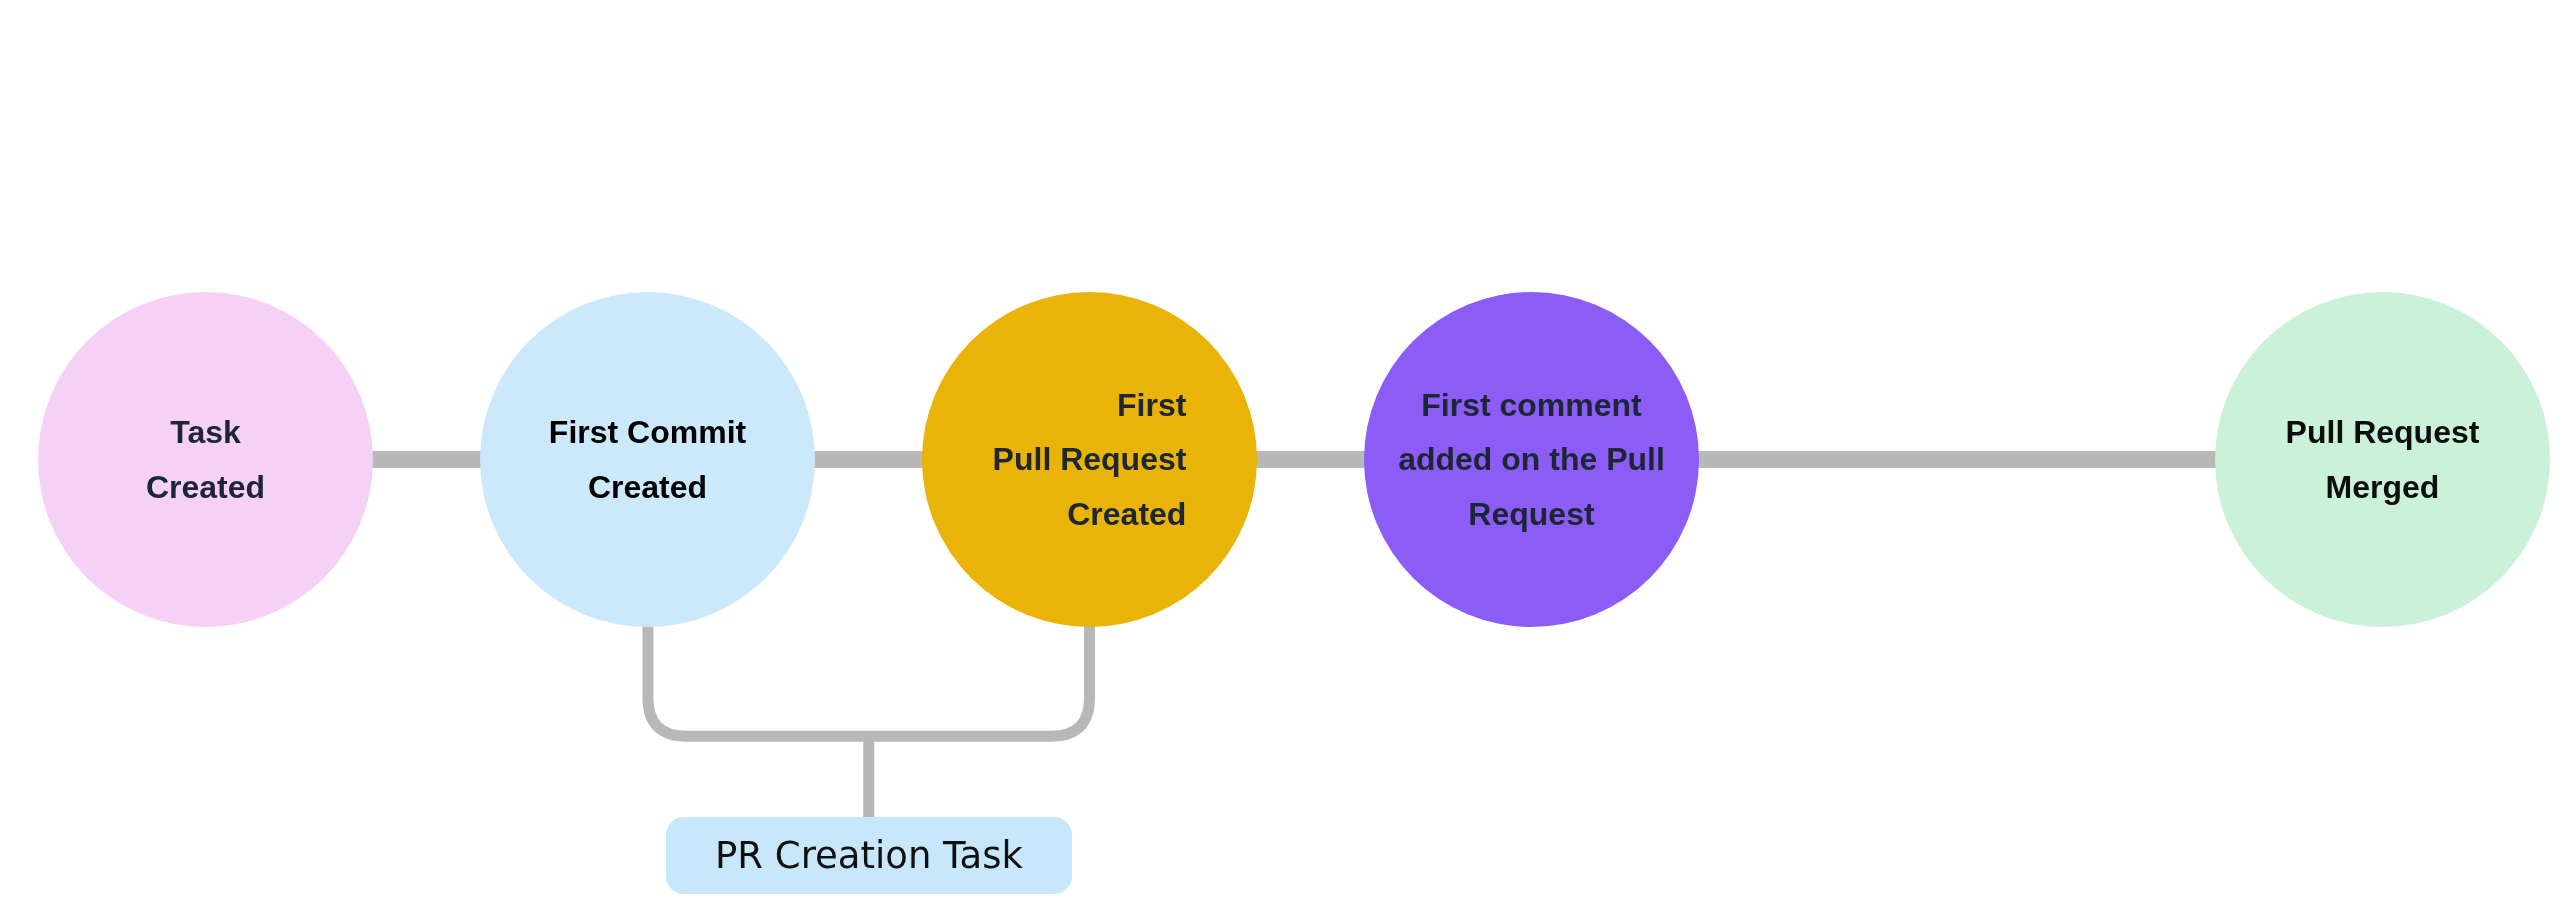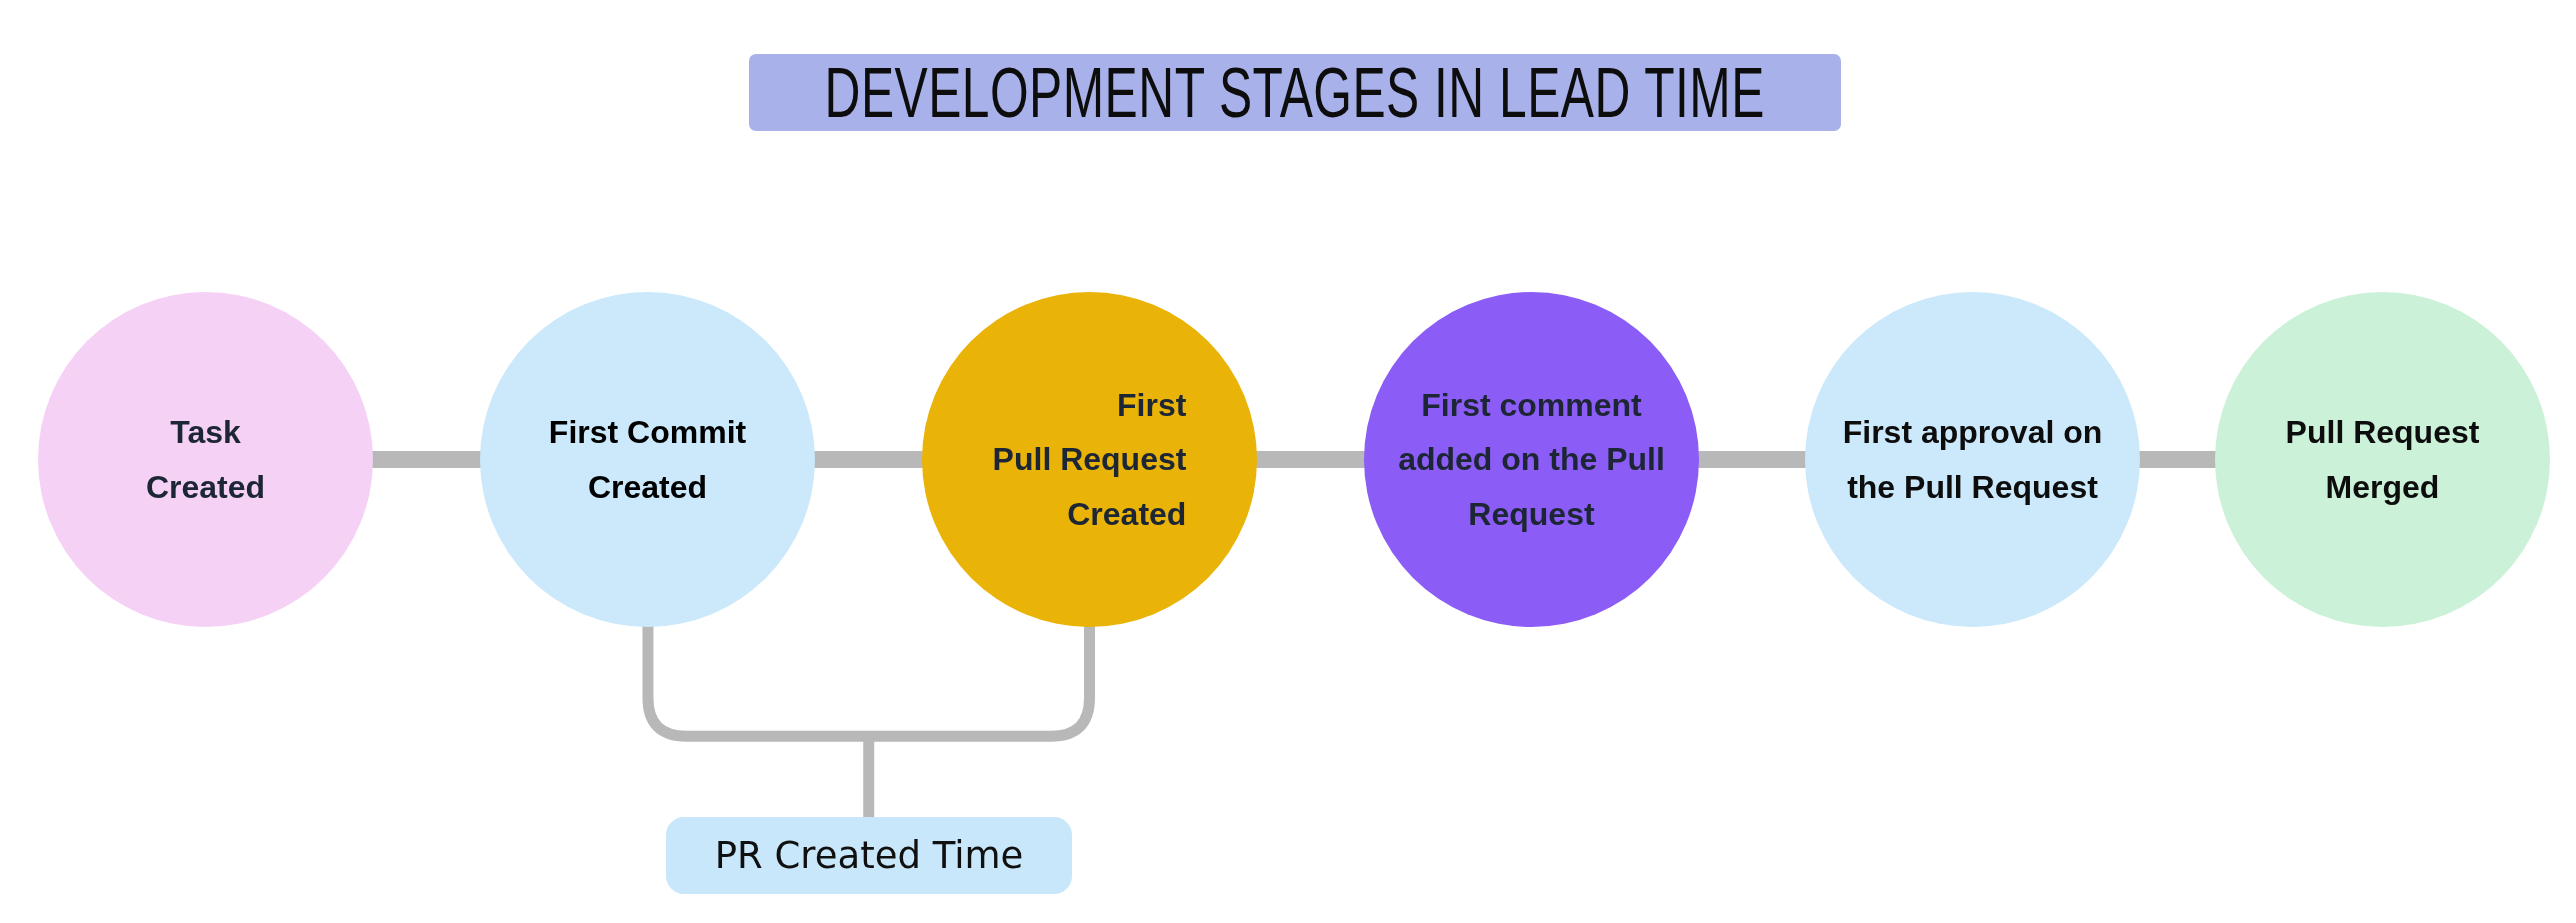--- a/index.html
+++ b/index.html
@@ -75,23 +75,20 @@
     font-size: 37px;
     font-weight: 500;
     z-index: 3;
   }
 </style>
 </head>
 <body style="background-color: rgb(255, 255, 255);">
 
 <div id="canvas">
 
-  <div class="title-banner" style="background-color: rgb(168, 177, 233);">
-    <span class="title-text" style="color: rgb(13, 13, 13);">DEVELOPMENT STAGES IN LEAD TIME</span>
-  </div>
 
   <div class="connector" style="left: 206px; width: 442px; background-color: rgb(184, 184, 184);"></div>
   <div class="connector" style="left: 648px; width: 442px; background-color: rgb(184, 184, 184);"></div>
   <div class="connector" style="left: 1089px; width: 442px; background-color: rgb(184, 184, 184);"></div>
   <div class="connector" style="left: 1531px; width: 442px; background-color: rgb(184, 184, 184);"></div>
   <div class="connector" style="left: 1973px; width: 409px; background-color: rgb(184, 184, 184);"></div>
 
   <svg class="overlay" viewBox="0 0 3750 1344">
     <path d="M943 905 L943 1016 Q943 1072 999 1072 L1530 1072 Q1586 1072 1586 1016 L1586 905" fill="none" stroke-width="16" stroke="#b8b8b8"></path>
     <path d="M1264.5 1072 L1264.5 1192" fill="none" stroke-width="16" stroke="#b8b8b8"></path>
@@ -104,22 +101,20 @@
 Created</div>
 
   <div class="stage-circle stage-3" style="background-color: #eab308; color: rgb(29, 38, 52); text-align: right;">First
 Pull Request
 Created</div>
 
   <div class="stage-circle stage-4" style="background-color: #8b5cf6; color: rgb(29, 38, 52);">First comment
 added on the Pull
 Request</div>
 
-  <div class="stage-circle stage-5" style="background-color: rgb(203, 233, 251); color: rgb(13, 13, 13);">First approval on
-the Pull Request</div>
 
   <div class="stage-circle stage-6" style="background-color: rgb(204, 241, 217); color: rgb(13, 13, 13);">Pull Request
 Merged</div>
 
-  <div class="pr-label" style="background-color: rgb(200, 231, 251); color: rgb(16, 16, 16);">PR Created Time</div>
+  <div class="pr-label" style="background-color: rgb(200, 231, 251); color: rgb(16, 16, 16);">PR Creation Task</div>
 
 </div>
 
 
 </body></html>

